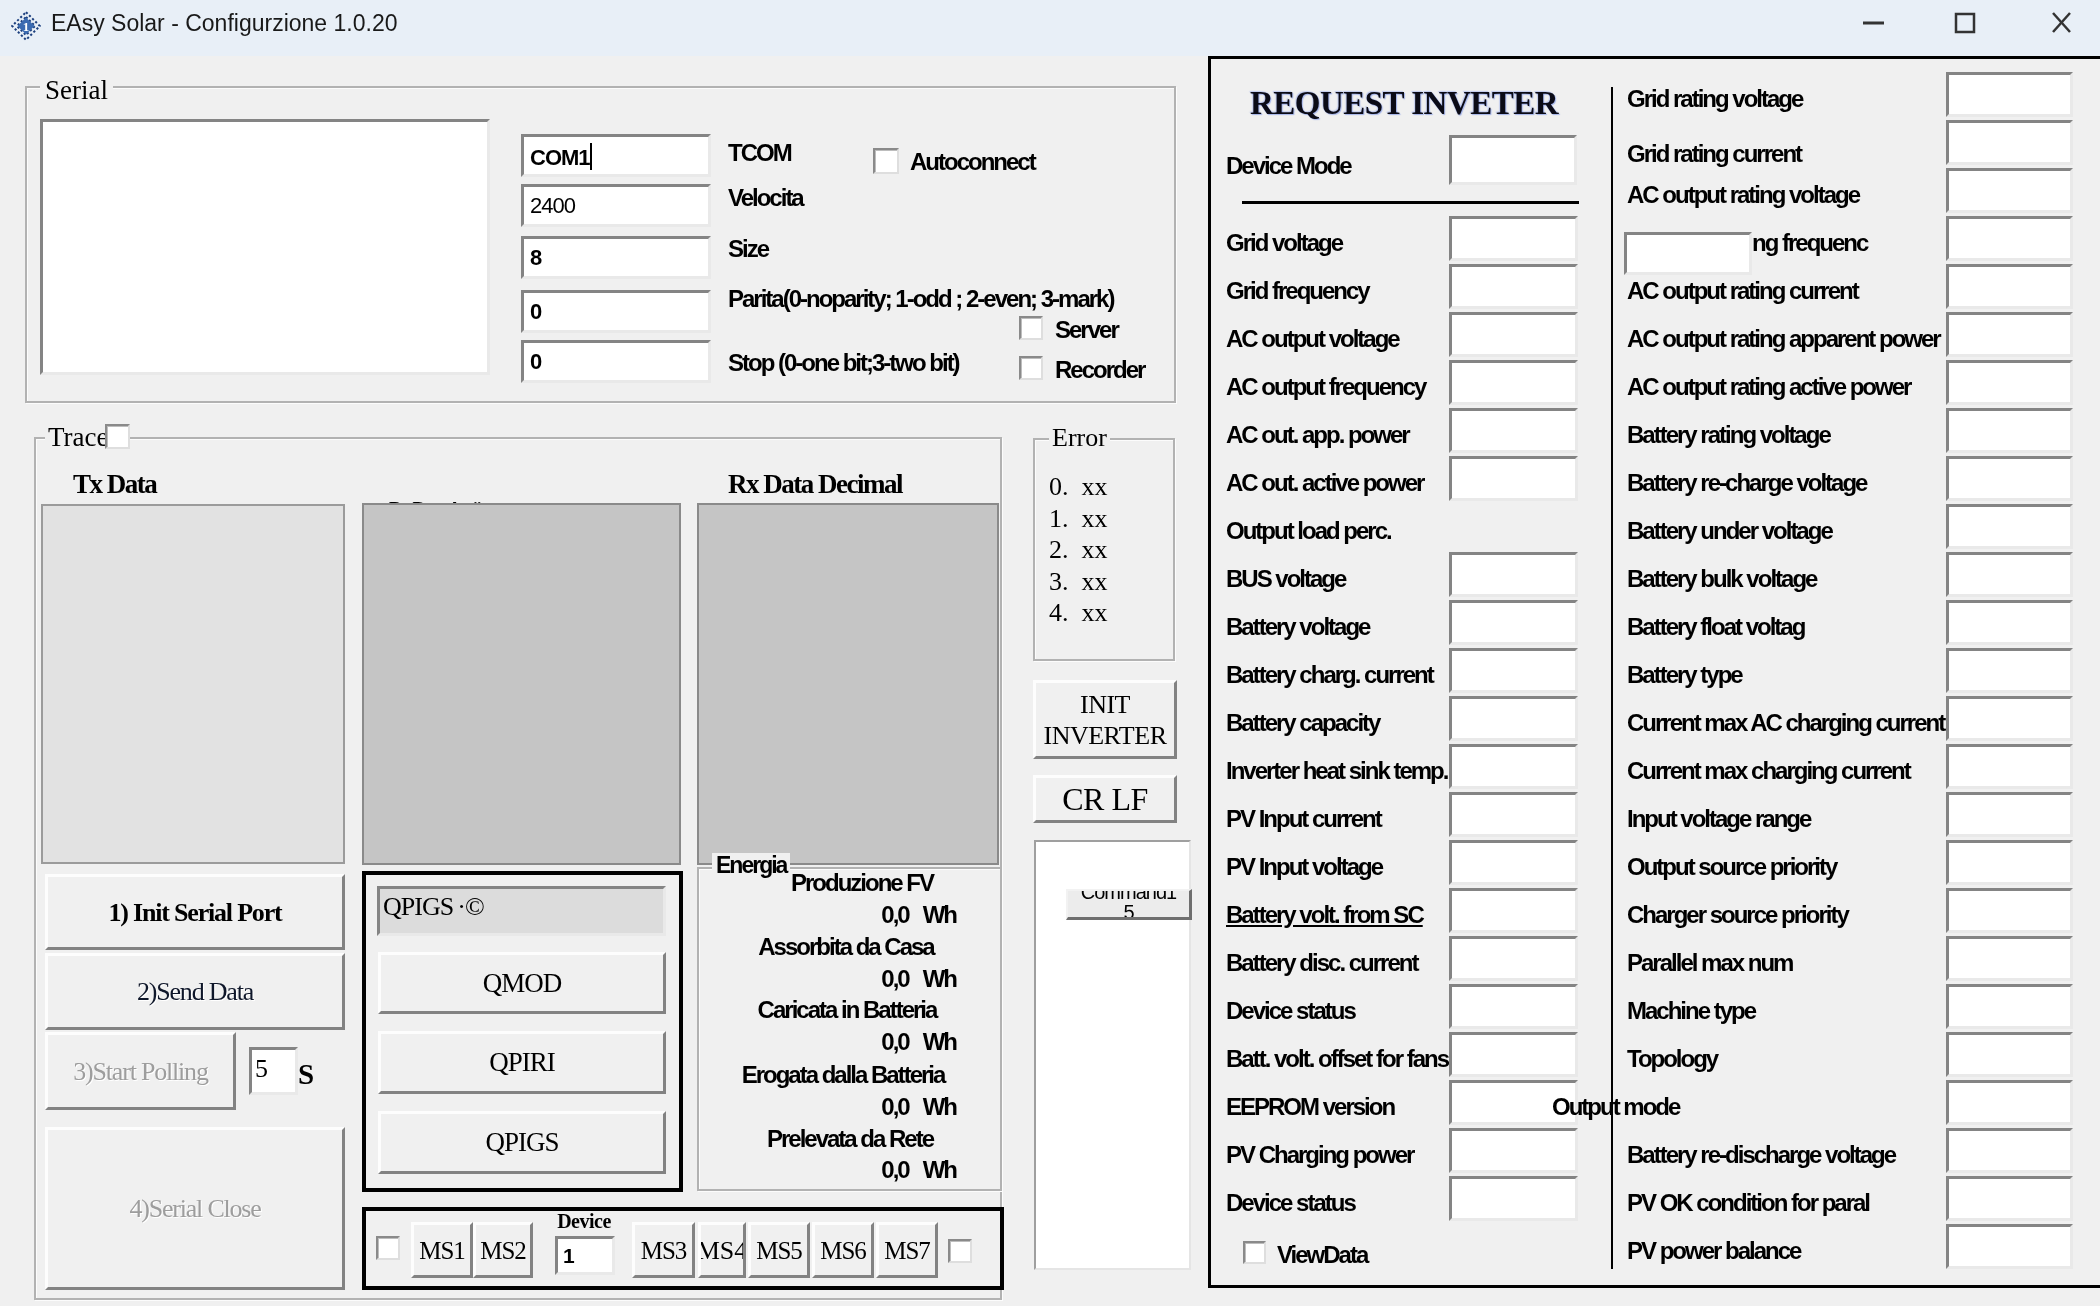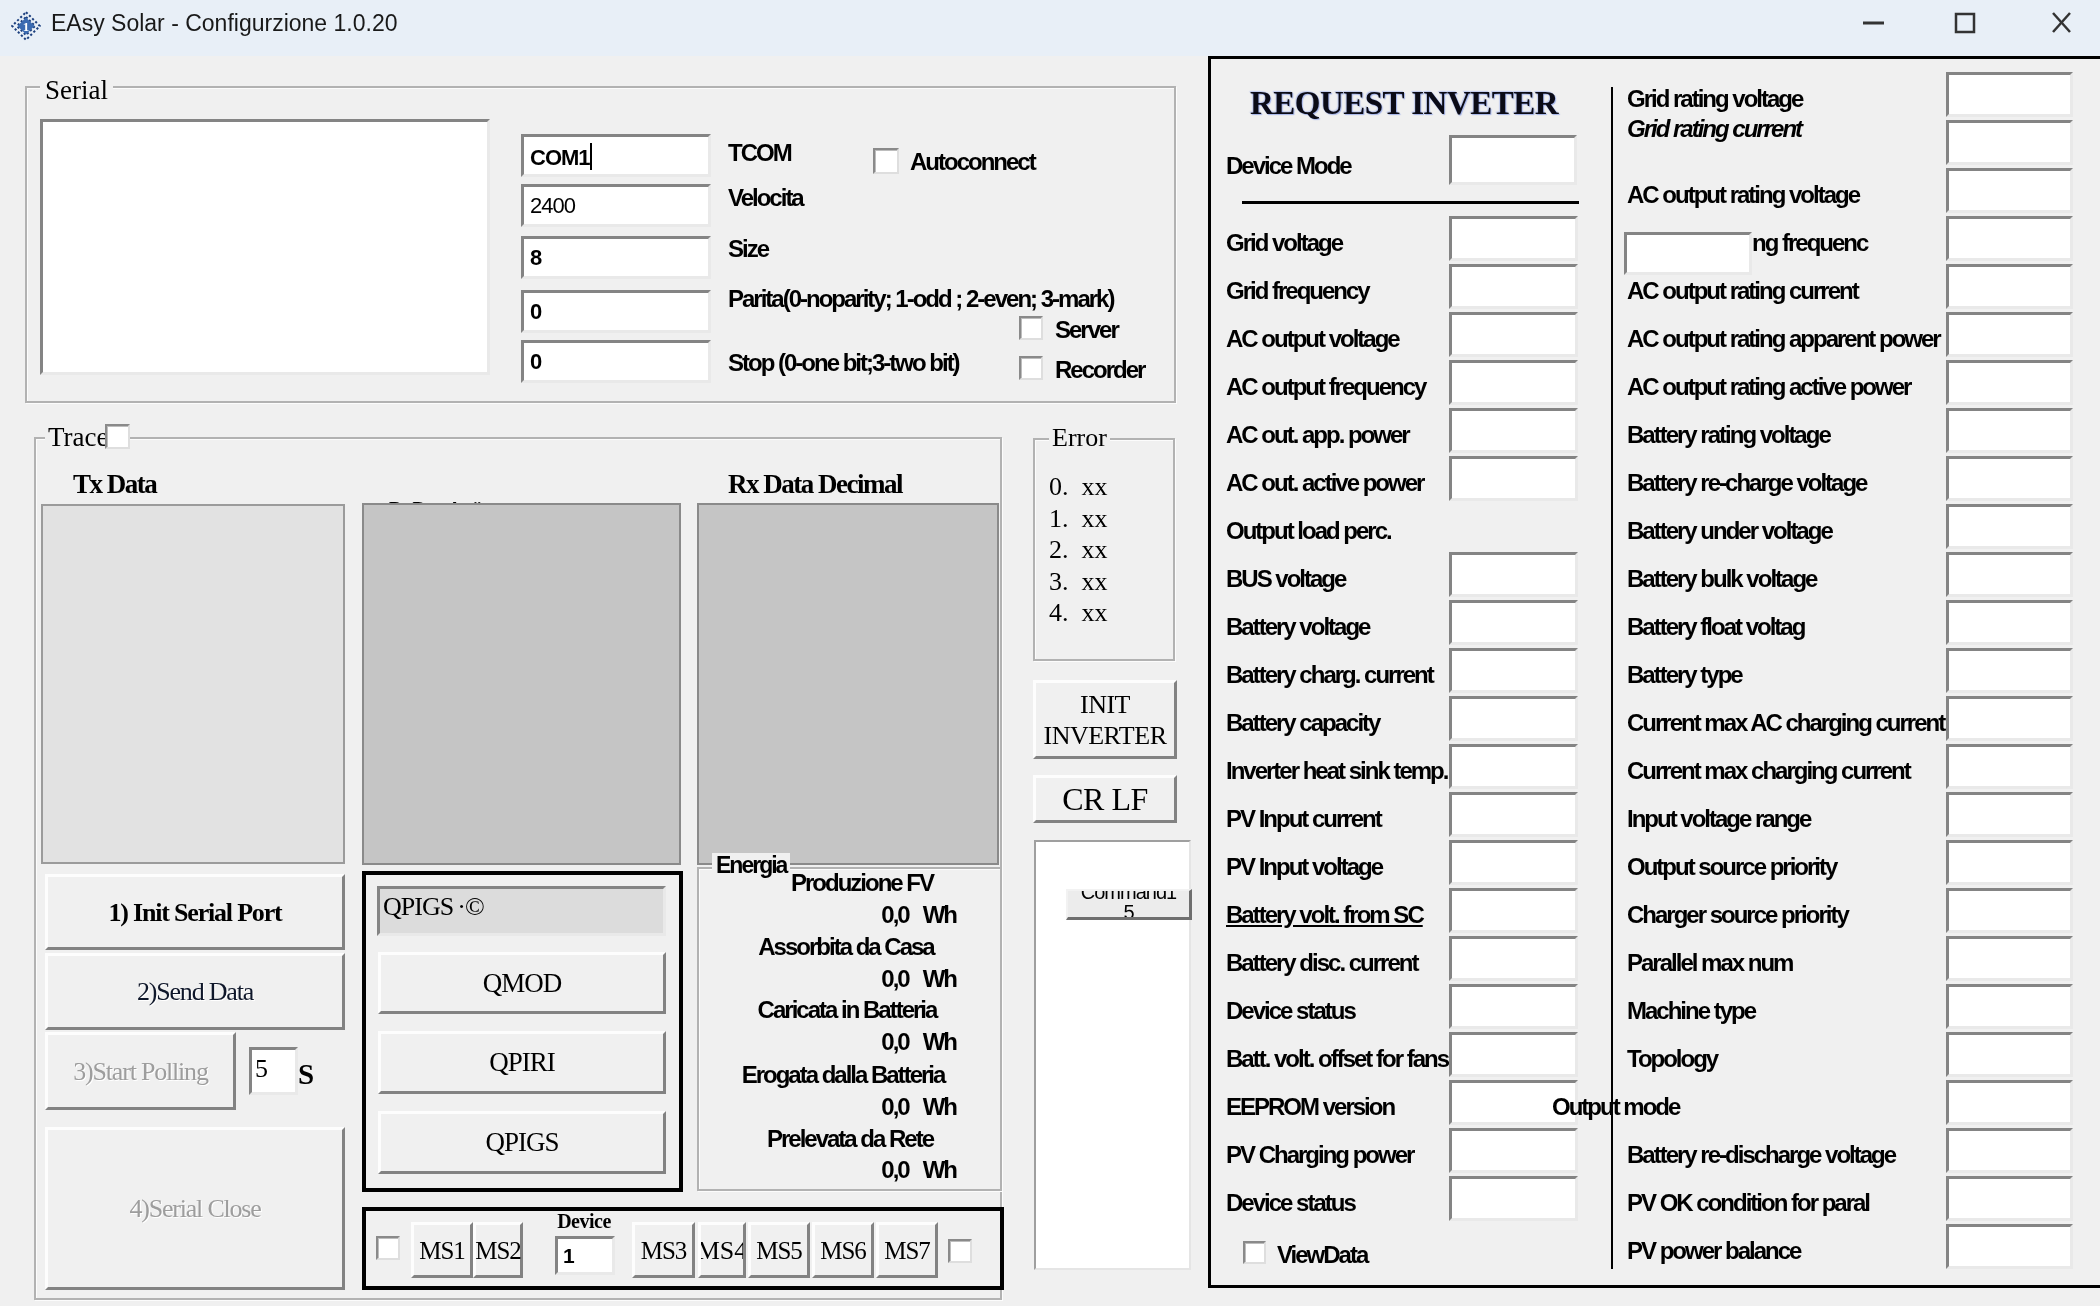--- a/index.html
+++ b/index.html
@@ -81,21 +81,21 @@
 <div class="abs sans" style="left:756px;top:967px;width:200px;height:24px;text-align:right;">0,0&nbsp;&nbsp;&nbsp;Wh</div>
 <div class="abs sans" style="left:697px;top:998px;width:300px;height:24px;text-align:center;">Caricata in Batteria</div>
 <div class="abs sans" style="left:756px;top:1030px;width:200px;height:24px;text-align:right;">0,0&nbsp;&nbsp;&nbsp;Wh</div>
 <div class="abs sans" style="left:693px;top:1063px;width:300px;height:24px;text-align:center;">Erogata dalla Batteria</div>
 <div class="abs sans" style="left:756px;top:1095px;width:200px;height:24px;text-align:right;">0,0&nbsp;&nbsp;&nbsp;Wh</div>
 <div class="abs sans" style="left:700px;top:1127px;width:300px;height:24px;text-align:center;">Prelevata da Rete</div>
 <div class="abs sans" style="left:756px;top:1158px;width:200px;height:24px;text-align:right;">0,0&nbsp;&nbsp;&nbsp;Wh</div>
 <div class="abs blackframe" style="left:362px;top:1207px;width:642px;height:83px;"></div>
 <div class="abs cb" style="left:376px;top:1236px;width:24px;height:24px;"></div>
 <div class="abs btn serif" style="left:411px;top:1222px;width:62px;height:56px;font-size:25px;letter-spacing:-1px;">MS1</div>
-<div class="abs btn serif" style="left:473px;top:1222px;width:50px;height:56px;font-size:25px;letter-spacing:-1px;">MS2</div>
+<div class="abs btn serif" style="left:473px;top:1222px;width:60px;height:56px;font-size:25px;letter-spacing:-1px;">MS2</div>
 <div class="abs serif" style="left:552px;top:1211px;width:64px;height:21px;font-weight:bold;font-size:20px;letter-spacing:-0.5px;line-height:21px;text-align:center;">Device</div>
 <div class="abs field" style="left:555px;top:1236px;width:60px;height:39px;font-size:21px;font-weight:bold;padding:5px 0 0 5px;letter-spacing:-1px;">1</div>
 <div class="abs btn serif" style="left:632px;top:1222px;width:63px;height:56px;font-size:25px;letter-spacing:-1px;">MS3</div>
 <div class="abs btn serif" style="left:698px;top:1222px;width:48px;height:56px;font-size:26px;overflow:hidden;">MS4</div>
 <div class="abs btn serif" style="left:748px;top:1222px;width:62px;height:56px;font-size:25px;letter-spacing:-1px;">MS5</div>
 <div class="abs btn serif" style="left:812px;top:1222px;width:62px;height:56px;font-size:25px;letter-spacing:-1px;">MS6</div>
 <div class="abs btn serif" style="left:876px;top:1222px;width:62px;height:56px;font-size:25px;letter-spacing:-1px;">MS7</div>
 <div class="abs cb" style="left:948px;top:1239px;width:24px;height:24px;"></div>
 <div class="abs group" style="left:1033px;top:438px;width:142px;height:223px;"></div>
 <div class="abs serif" style="left:1049px;top:424px;font-size:26px;background:#f0f0f0;padding:0 3px;">Error</div>
@@ -150,21 +150,21 @@
 <div class="abs sans" style="left:1226px;top:1095px;">EEPROM version</div>
 <div class="abs field" style="left:1449px;top:1080px;width:129px;height:45px;"></div>
 <div class="abs sans" style="left:1226px;top:1143px;">PV Charging power</div>
 <div class="abs field" style="left:1449px;top:1128px;width:129px;height:45px;"></div>
 <div class="abs sans" style="left:1226px;top:1191px;">Device status</div>
 <div class="abs field" style="left:1449px;top:1176px;width:129px;height:45px;"></div>
 <div class="abs cb" style="left:1243px;top:1241px;width:23px;height:23px;"></div>
 <div class="abs sans" style="left:1277px;top:1243px;">ViewData</div>
 <div class="abs sans" style="left:1627px;top:87px;">Grid rating voltage</div>
 <div class="abs field" style="left:1946px;top:72px;width:127px;height:45px;"></div>
-<div class="abs sans" style="left:1627px;top:117px;font-style:italic;">Grid rating current</div>
+<div class="abs sans" style="left:1627px;top:142px;">Grid rating current</div>
 <div class="abs field" style="left:1946px;top:120px;width:127px;height:45px;"></div>
 <div class="abs sans" style="left:1627px;top:183px;">AC output rating voltage</div>
 <div class="abs field" style="left:1946px;top:168px;width:127px;height:45px;"></div>
 <div class="abs sans" style="left:1752px;top:231px;">ng frequenc</div>
 <div class="abs field" style="left:1624px;top:232px;width:128px;height:43px;"></div>
 <div class="abs field" style="left:1946px;top:216px;width:127px;height:45px;"></div>
 <div class="abs sans" style="left:1627px;top:279px;">AC output rating current</div>
 <div class="abs field" style="left:1946px;top:264px;width:127px;height:45px;"></div>
 <div class="abs sans" style="left:1627px;top:327px;">AC output rating apparent power</div>
 <div class="abs field" style="left:1946px;top:312px;width:127px;height:45px;"></div>

